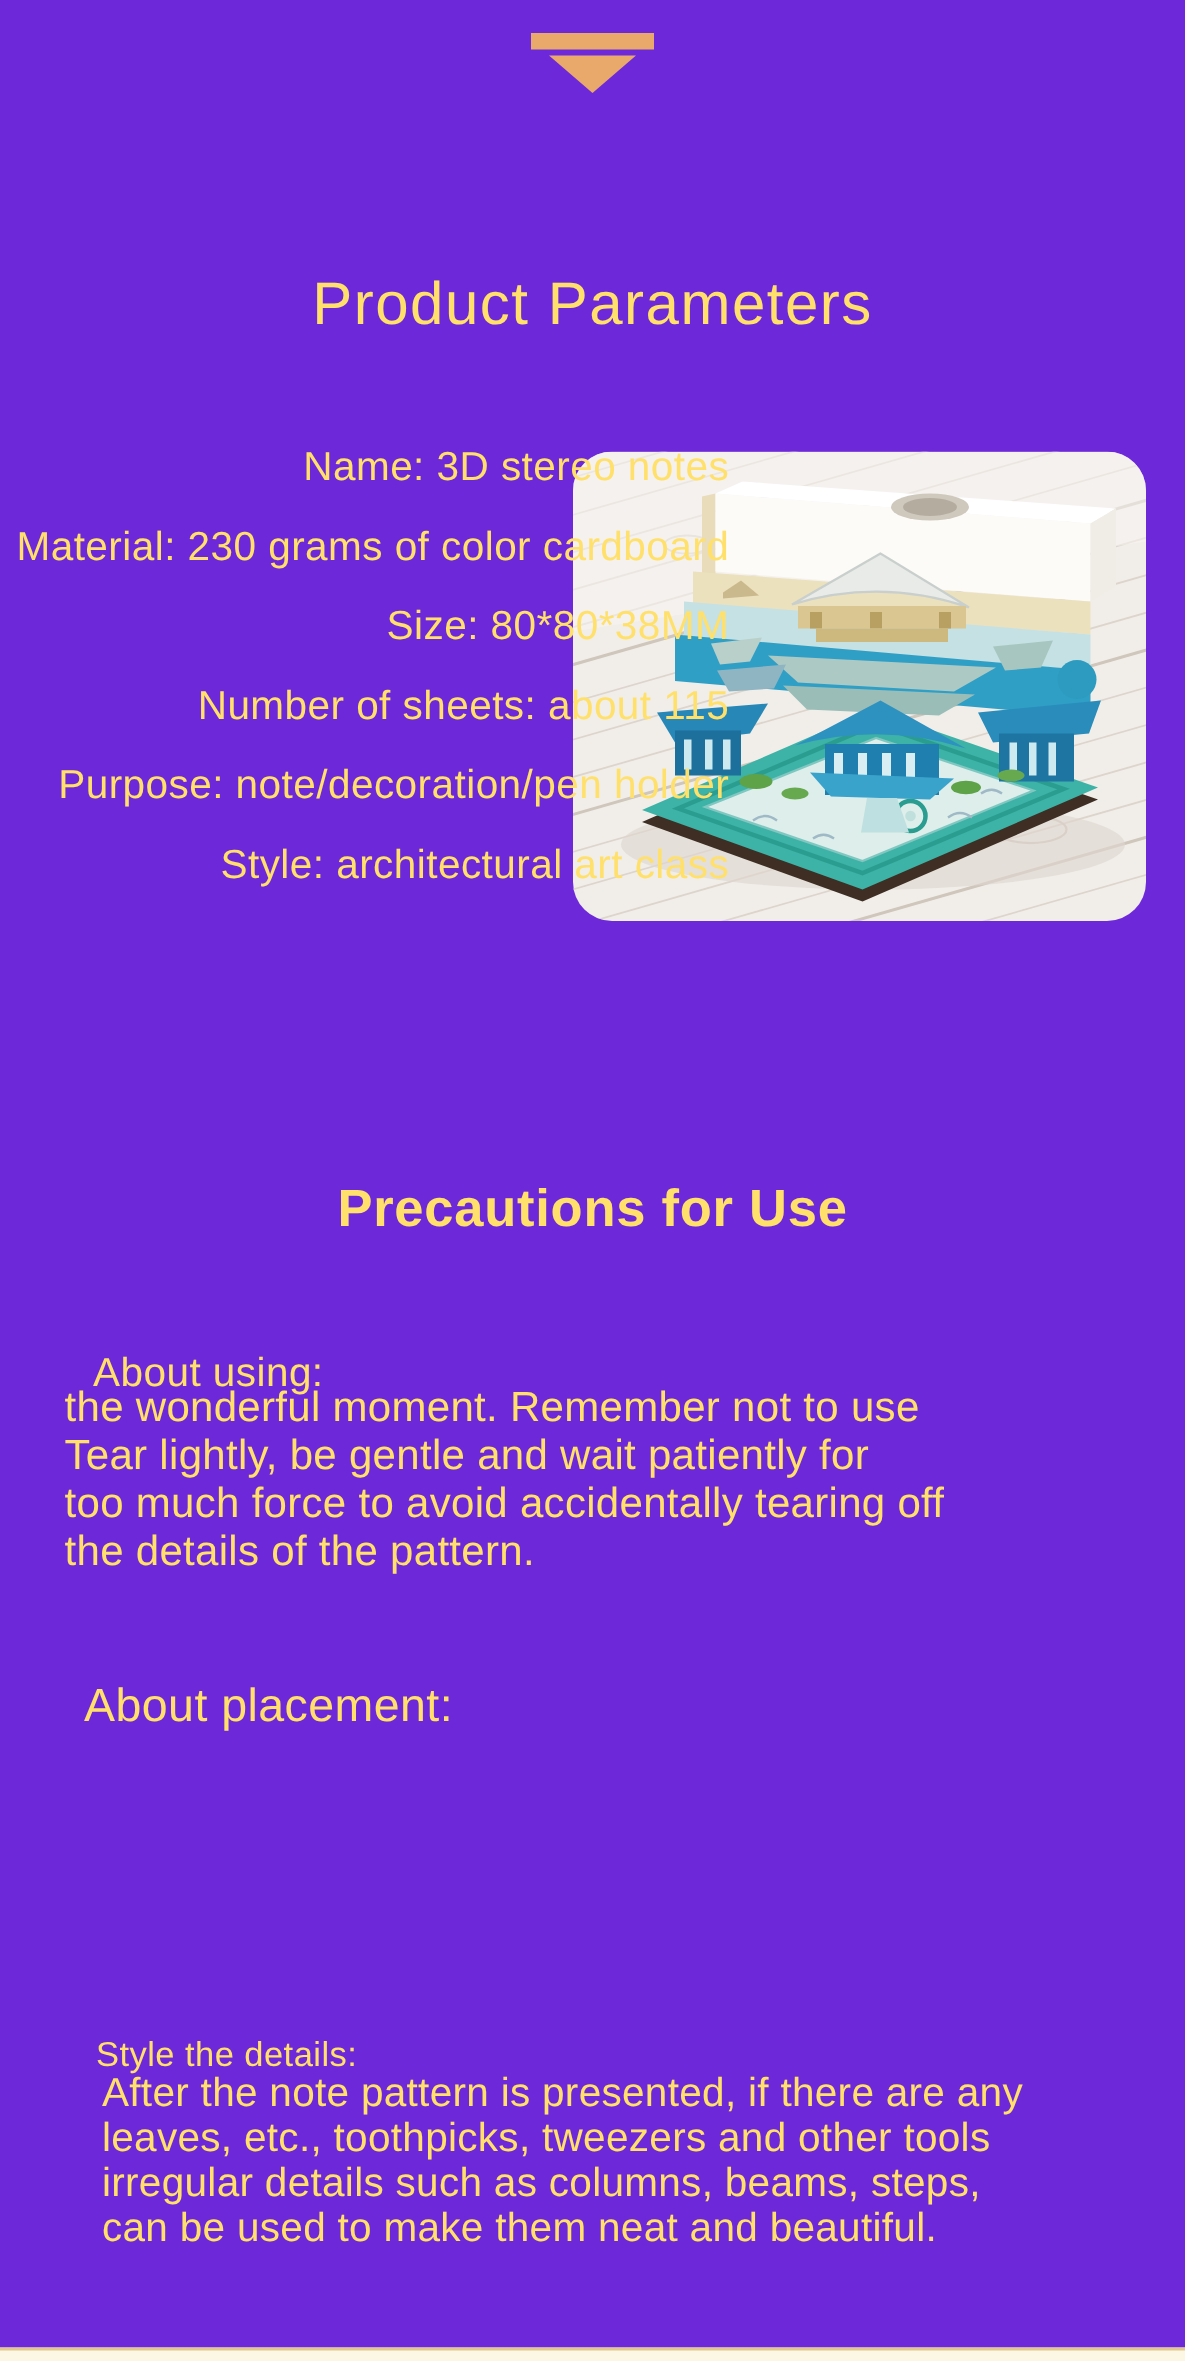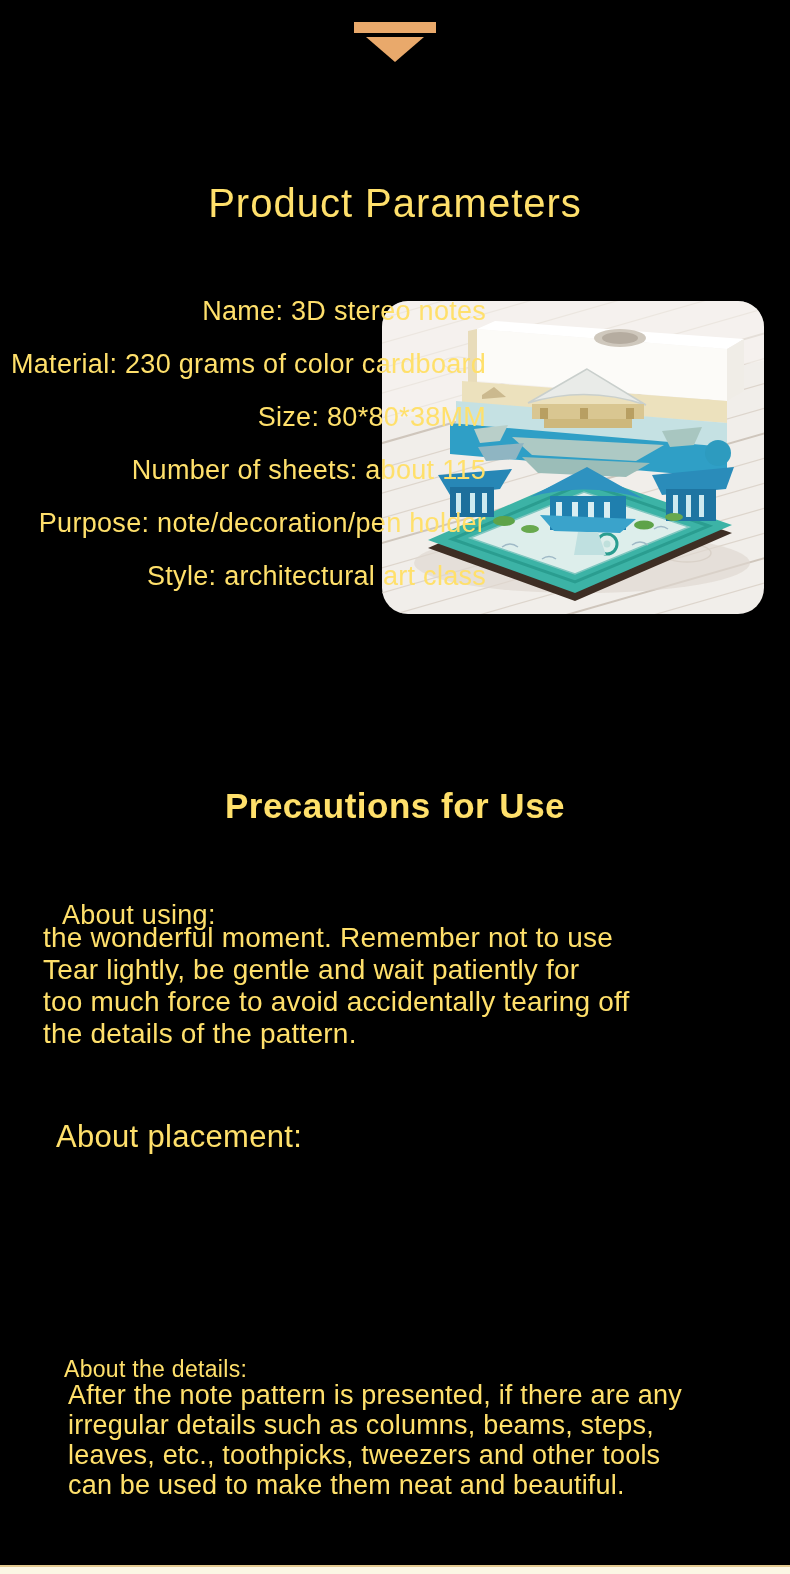--- a/index.html
+++ b/index.html
@@ -1,18 +1,18 @@
 <!DOCTYPE html>
 <html><head>
 <meta charset="utf-8">
 <style>
   html,body { margin:0; padding:0; background:#ffffff; }
   .page {
     position:relative; width:790px; height:1574px;
-    background:#000000; overflow:hidden;
+    background:#6d28d9; overflow:hidden;
     font-family:"Liberation Sans", sans-serif;
   }
   
   .arrow { position:absolute; left:50%; top:22px; transform:translateX(-50%); width:84px; }
   .arrow-bar { width:82px; height:11px; background:#E9A96B; margin:0 auto; }
   .arrow-tri { width:0; height:0; margin:4px auto 0;
     border-left:29px solid transparent; border-right:29px solid transparent;
     border-top:25px solid #E9A96B; }
 
   .yellow { color:#FFE06B; }
@@ -172,22 +172,22 @@
   <p class="sec-label lab-1 yellow">About using:</p>
   <div class="sec-body body-1 yellow">
     <div>the wonderful moment. Remember not to use</div>
     <div>Tear lightly, be gentle and wait patiently for</div>
     <div>too much force to avoid accidentally tearing off</div>
     <div>the details of the pattern.</div>
   </div>
 
   <p class="sec-label lab-2 yellow">About placement:</p>
 
-  <p class="sec-label lab-3 yellow">About the details:</p>
+  <p class="sec-label lab-3 yellow">Style the details:</p>
   <div class="sec-body body-3 yellow">
     <div>After the note pattern is presented, if there are any</div>
+    <div>leaves, etc., toothpicks, tweezers and other tools</div>
     <div>irregular details such as columns, beams, steps,</div>
-    <div>leaves, etc., toothpicks, tweezers and other tools</div>
     <div>can be used to make them neat and beautiful.</div>
   </div>
 
   <div class="footer-strip"></div>
 </div>
 
 </body></html>

